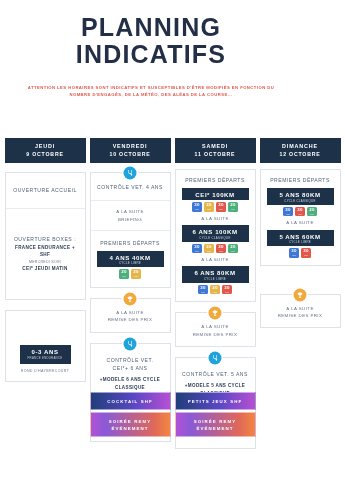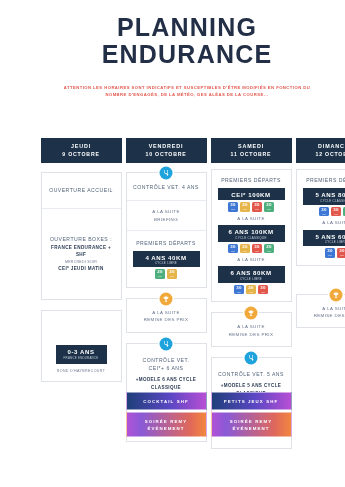--- a/index.html
+++ b/index.html
@@ -1,21 +1,21 @@
 <!DOCTYPE html>
 <html><head>
 <meta charset="utf-8">
 <style>
   html,body{margin:0;padding:0;}
   body{
     width:345px;height:487px;background:#ffffff;
     font-family:"Liberation Sans", sans-serif;
     color:#22304a;overflow:hidden;position:relative;
   }
-  .page{width:302px;height:487px;position:relative;margin-left:36px;}
+  .page{width:302px;height:487px;position:relative;}
 
   
   .header{padding-top:14px;text-align:center;}
   .title-l1,.title-l2{
     font-weight:bold;color:#232f47;letter-spacing:1.2px;line-height:1.05;
     font-size:25px;
   }
   .title-l2{margin-top:1px;}
   .warn{
     margin:16px 22px 0 22px;text-align:center;color:#e2574c;
@@ -113,21 +113,21 @@
   .fbar.two{background:linear-gradient(90deg,#b152d6 0%,#8a5ad6 18%,#e0685a 80%,#f2873f 100%);margin-top:2px;}
   .sp{display:block;}
 </style>
 </head>
 <body>
 
 <div class="page">
 
   <div class="header">
     <div class="title-l1">PLANNING</div>
-    <div class="title-l2">ENDURANCE</div>
+    <div class="title-l2">INDICATIFS</div>
     <div class="warn">
       <span class="sp">ATTENTION LES HORAIRES SONT INDICATIFS ET  SUSCEPTIBLES D'ÊTRE MODIFIÉS EN FONCTION DU</span>
       <span class="sp">NOMBRE D'ENGAGÉS,  DE LA MÉTÉO, DES ALÉAS DE LA COURSE...</span>
     </div>
   </div>
 
   <div class="grid">
 
     <div class="col">
       <div class="day-head">

